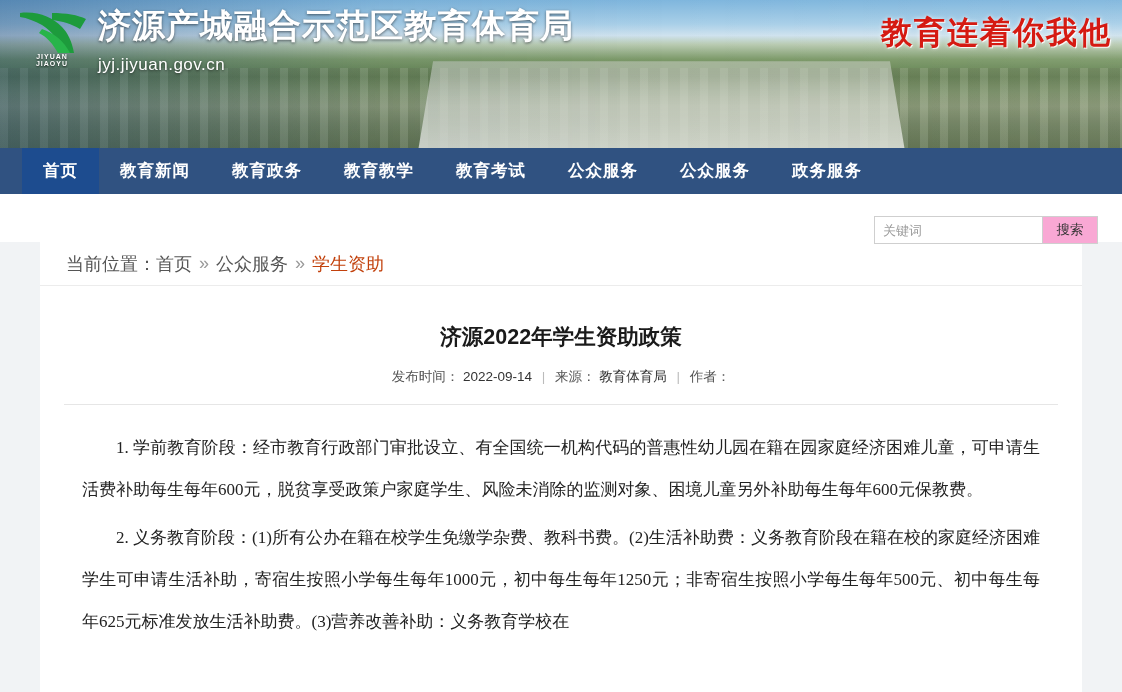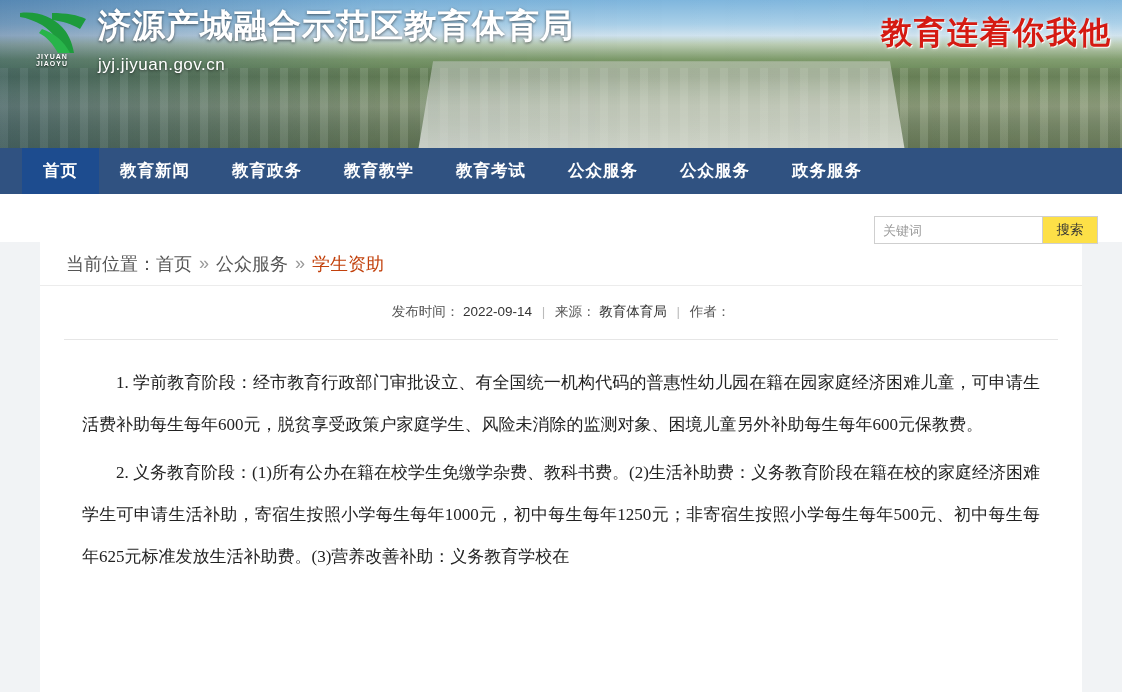--- a/index.html
+++ b/index.html
@@ -158,21 +158,21 @@
     color: #333;
     outline: none;
     font-family: "Liberation Sans", sans-serif;
     background: #fff;
   }
   .search-input::placeholder { color: #9b9b9b; }
   .search-btn {
     width: 56px;
     height: 28px;
     border: 1px solid #cfcfcf;
-    background: #fde047;
+    background: #f9a8d4;
     font-size: 13.5px;
     color: #333;
     cursor: pointer;
     font-family: "Liberation Sans", sans-serif;
   }
 
   
   .page {
     width: 1122px;
     background: #f1f3f5;
@@ -283,20 +283,21 @@
 
     <div class="crumb">
       <span>当前位置：</span>
       <a>首页</a>
       <span class="sep">»</span>
       <a>公众服务</a>
       <span class="sep">»</span>
       <span class="label">学生资助</span>
     </div>
 
+    <div class="art-title">济源2022年学生资助政策</div>
 
     <div class="art-meta">
       <span>发布时间：</span>
       <span class="meta-val">2022-09-14</span>
       <span class="bar">|</span>
       <span>来源：</span>
       <span class="meta-val">教育体育局</span>
       <span class="bar">|</span>
       <span>作者：</span>
       <span class="meta-val"></span>

